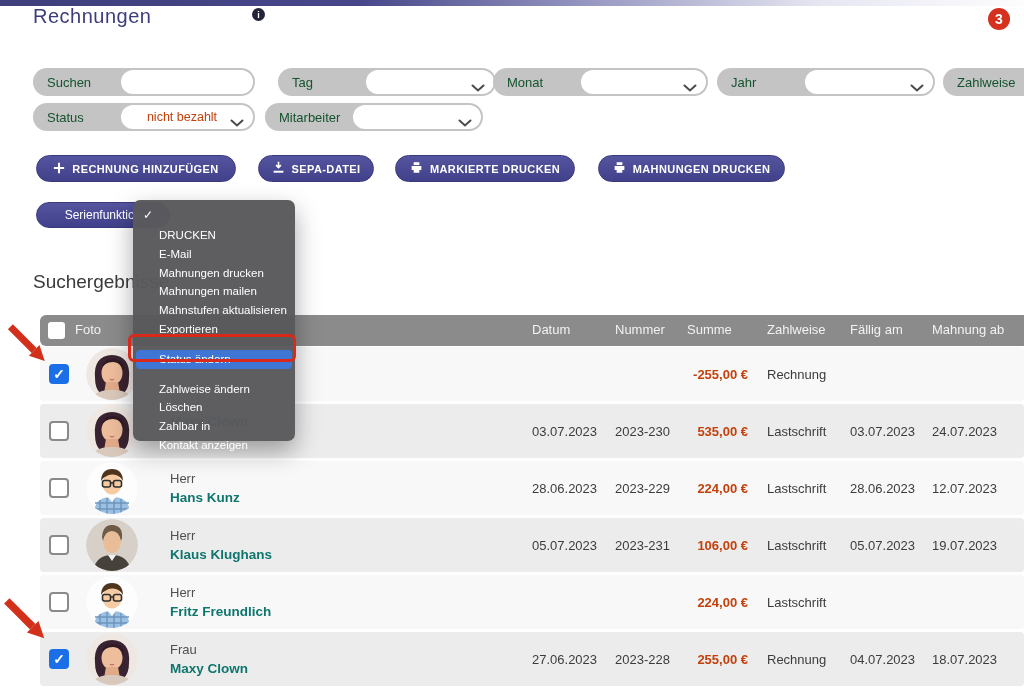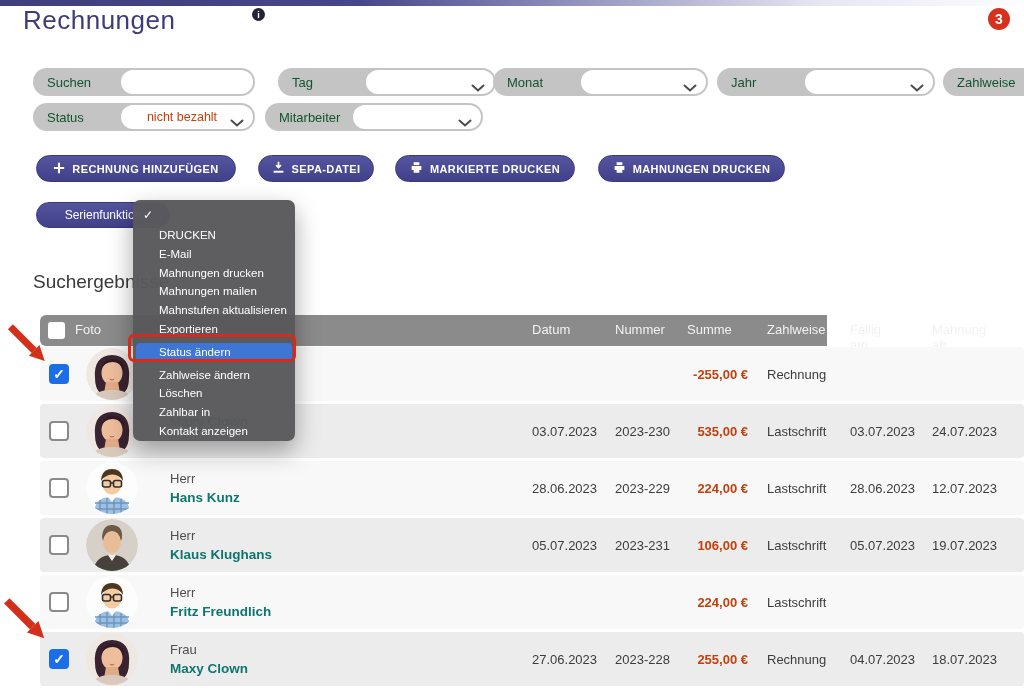--- a/index.html
+++ b/index.html
@@ -4,21 +4,21 @@
 <style>
   html,body{margin:0;padding:0;background:#fff;}
   .stage{position:relative;width:1024px;height:693px;background:#fff;overflow:hidden;
          font-family:"Liberation Sans",sans-serif;}
 
   
   .topbar{position:absolute;left:0;top:0;width:1024px;height:6px;
     background:linear-gradient(90deg,#3f3f7d 0%,#46468a 35%,#8e8ebc 55%,#e6e6f2 80%,#fdfdfe 100%);}
 
   
-  .title{position:absolute;left:23px;top:5px;font-size:26px;color:#3d3d7b;font-weight:500;letter-spacing:.5px;text-align:center;}
+  .title{position:absolute;left:33px;top:5px;font-size:20px;color:#3d3d7b;font-weight:500;letter-spacing:.5px;text-align:center;}
   .info-dot{position:absolute;left:252px;top:8px;width:13px;height:13px;border-radius:50%;
     background:#23233a;color:#fff;font-size:9px;font-weight:700;display:flex;align-items:center;justify-content:center;}
   .badge{position:absolute;left:988px;top:8px;width:22px;height:22px;border-radius:50%;
     background:#d6301f;color:#fff;font-size:14px;font-weight:700;display:flex;align-items:center;justify-content:center;}
 
   
   .pill{position:absolute;height:28px;background:#c4c4c4;border-radius:14px;display:flex;align-items:center;box-sizing:border-box;}
   .pill-label{flex:0 0 72px;padding-left:14px;color:#14532d;font-size:13px;white-space:nowrap;overflow:hidden;}
   .pill-field{flex:1;height:24px;margin:2px;background:#fff;border-radius:12px;display:flex;align-items:center;position:relative;min-width:0;}
   .pill-field input{border:none;outline:none;background:transparent;width:100%;padding:0 12px;font-size:13px;font-family:inherit;}
@@ -34,26 +34,26 @@
     background:linear-gradient(#55559f,#41418b);border:1px solid #39397c;color:#fff;font-size:12px;
     display:flex;align-items:center;justify-content:center;box-sizing:border-box;cursor:pointer;}
 
   .results-heading{position:absolute;left:33px;top:271px;font-size:19px;color:#3a3a3a;}
 
   
   .menu{position:absolute;left:133px;top:200px;width:162px;height:241px;background:rgba(89,89,92,.97);
     border-radius:7px;box-shadow:0 10px 24px rgba(0,0,0,.35);z-index:30;color:#fff;}
   .menu-check{height:22px;padding:4px 0 0 10px;font-size:12px;display:flex;align-items:center;}
   .menu-item{height:18.8px;line-height:18.8px;padding-left:26px;font-size:11.5px;white-space:nowrap;cursor:pointer;}
-  .menu-item.hl{background:#3f76d6;margin:4px 3px;padding-left:23px;border-radius:4px;}
+  .menu-item.hl{background:#3f76d6;margin:11px 3px;padding-left:23px;border-radius:4px;}
   .annot-rect{position:absolute;left:128px;top:334px;width:168px;height:28px;border:3px solid #d8291b;
     border-radius:6px;z-index:35;pointer-events:none;box-sizing:border-box;}
 
   
-  .thead{position:absolute;left:40px;top:315px;width:787px;height:31px;background:#8b8b8b;
+  .thead{position:absolute;left:40px;top:315px;width:984px;height:31px;background:#8b8b8b;
     border-radius:6px 0 0 6px;color:#f2f2f2;font-size:13px;}
   .thead .hcell{position:absolute;top:7px;}
   .hcb{position:absolute;left:8px;top:7px;width:17px;height:17px;background:#fff;border-radius:3px;cursor:pointer;}
   .h-foto{left:35px}.h-datum{left:492px}.h-nummer{left:575px}.h-summe{left:647px}
   .h-zahlweise{left:727px}.h-faellig{left:810px}.h-mahnung{left:892px}
 
   .trow{position:absolute;left:40px;width:984px;height:54px;border-radius:4px;font-size:13px;color:#3c3c3c;}
   .trow.odd{background:#f8f8f9}.trow.even{background:#ececec}
   .cb{position:absolute;left:9px;top:17px;width:20px;height:20px;border:2px solid #8a8a8a;border-radius:4px;
       background:#fff;box-sizing:border-box;display:flex;align-items:center;justify-content:center;cursor:pointer;}

